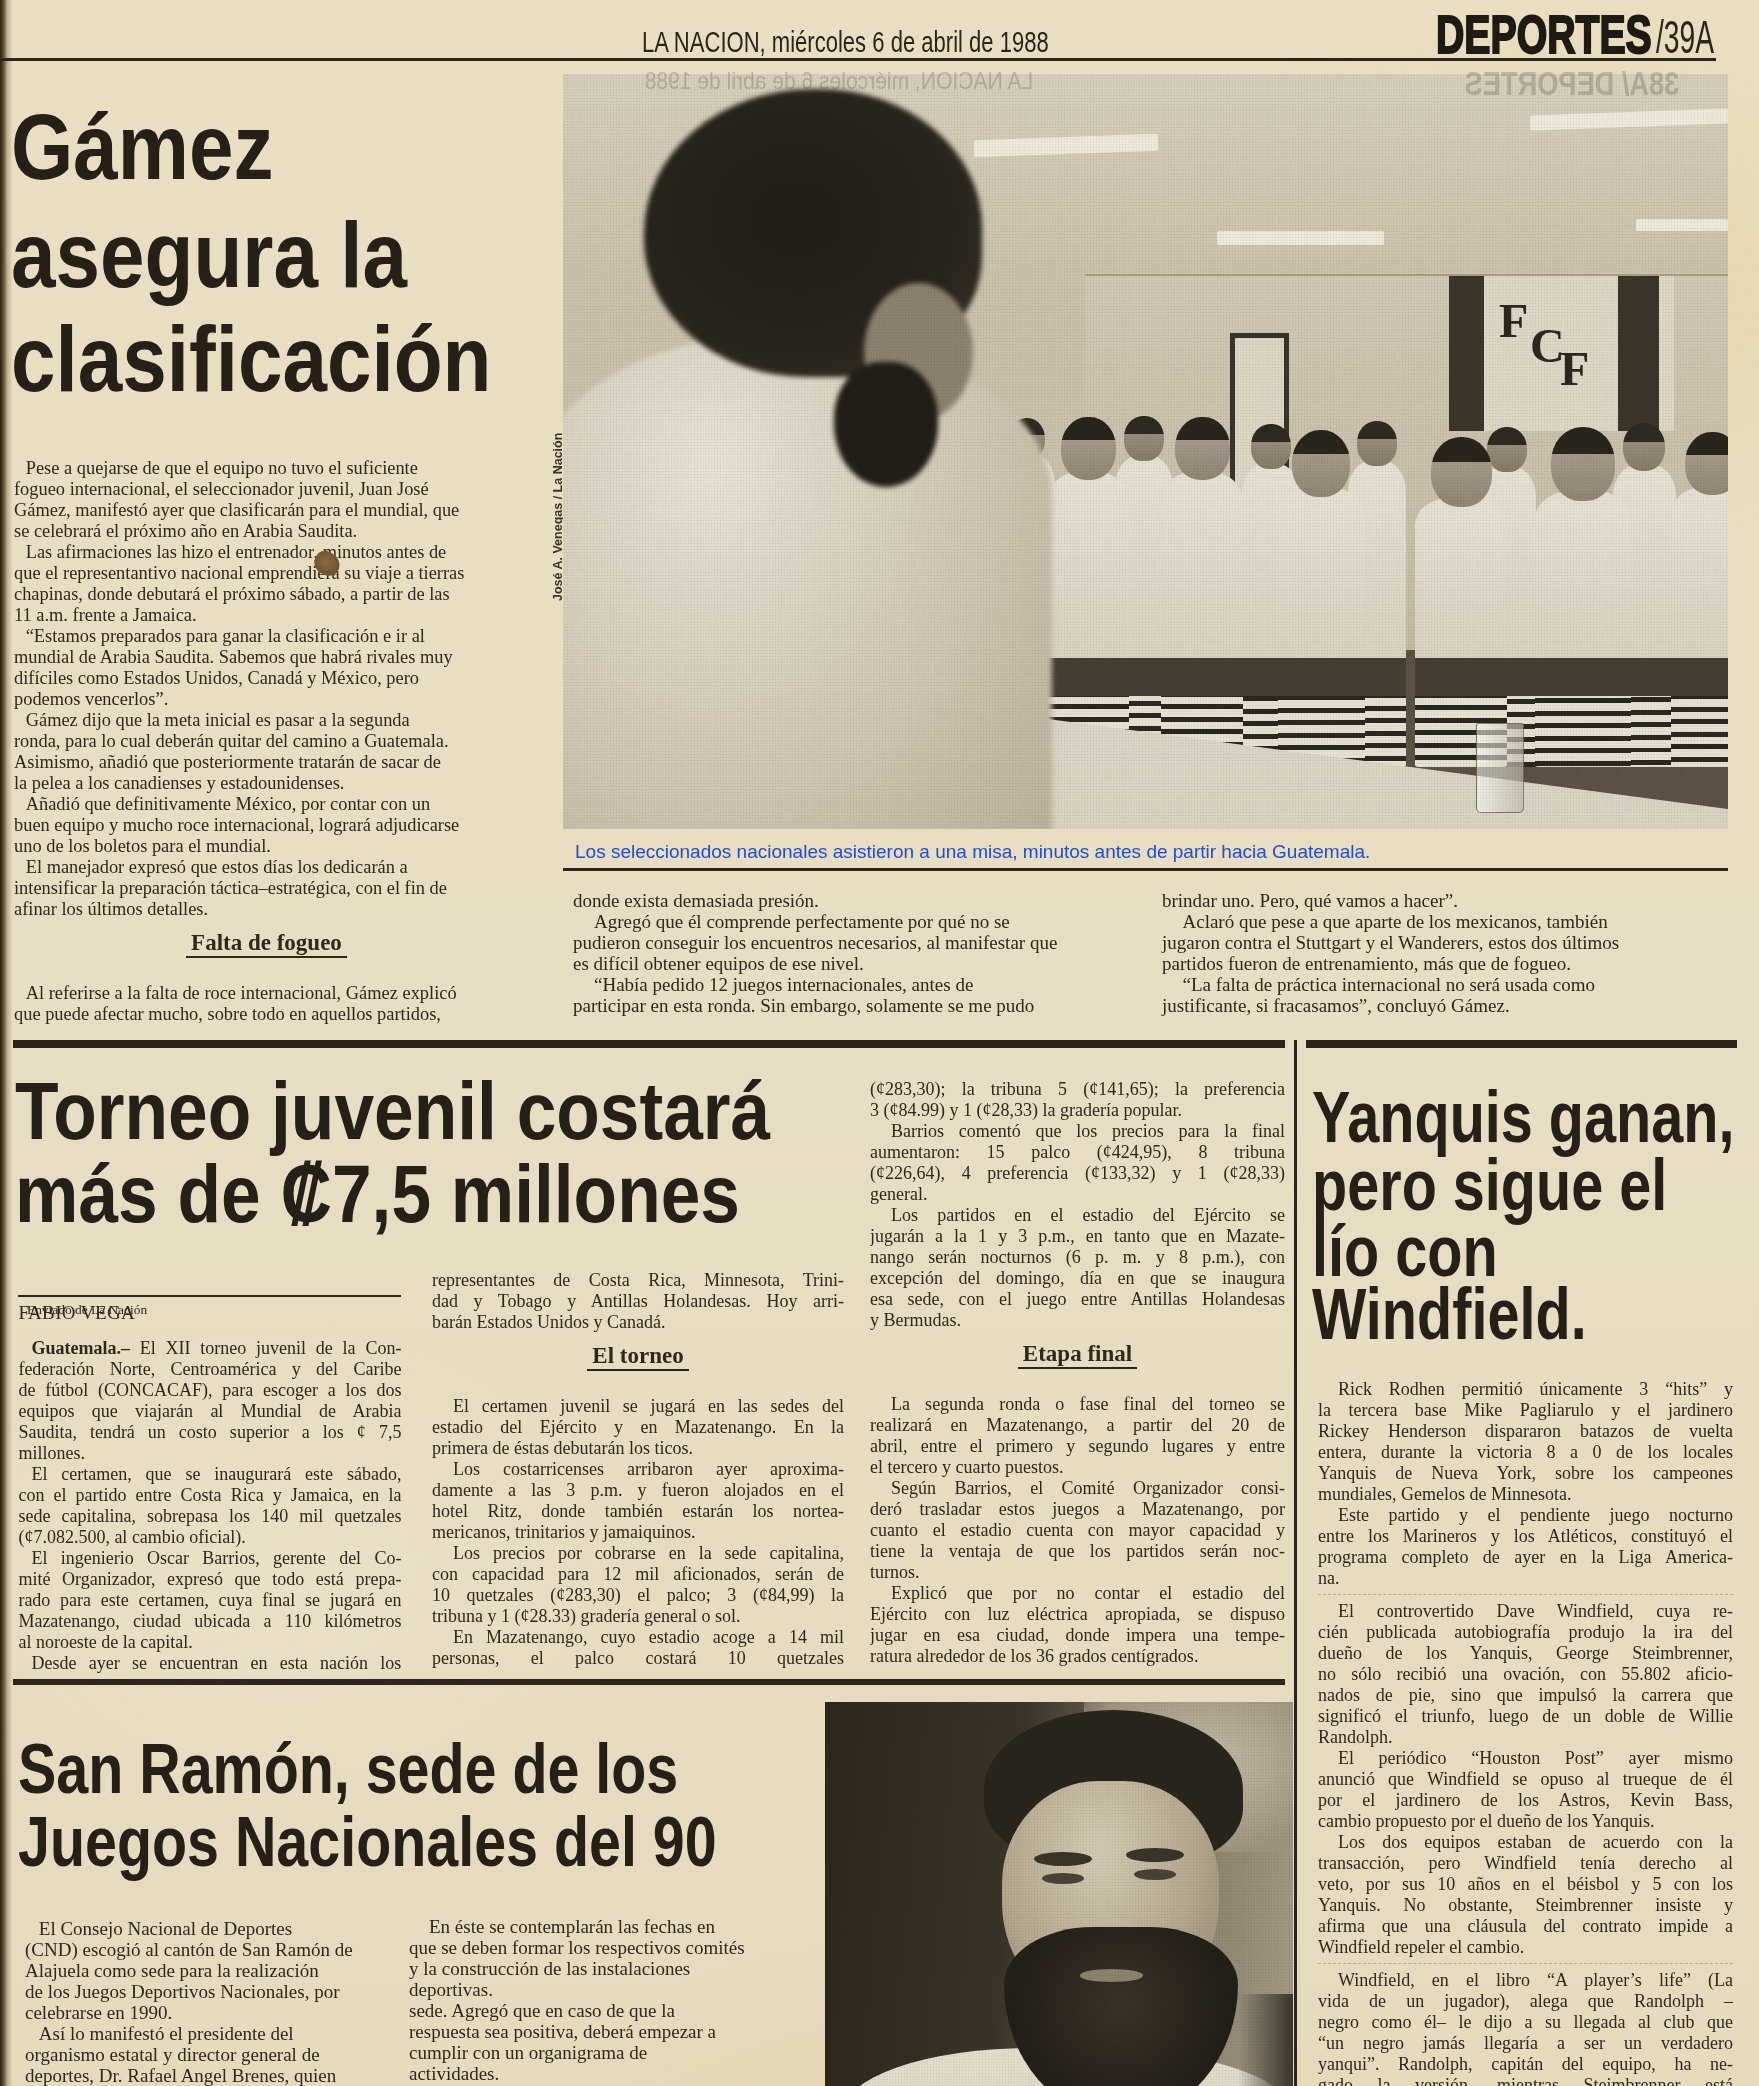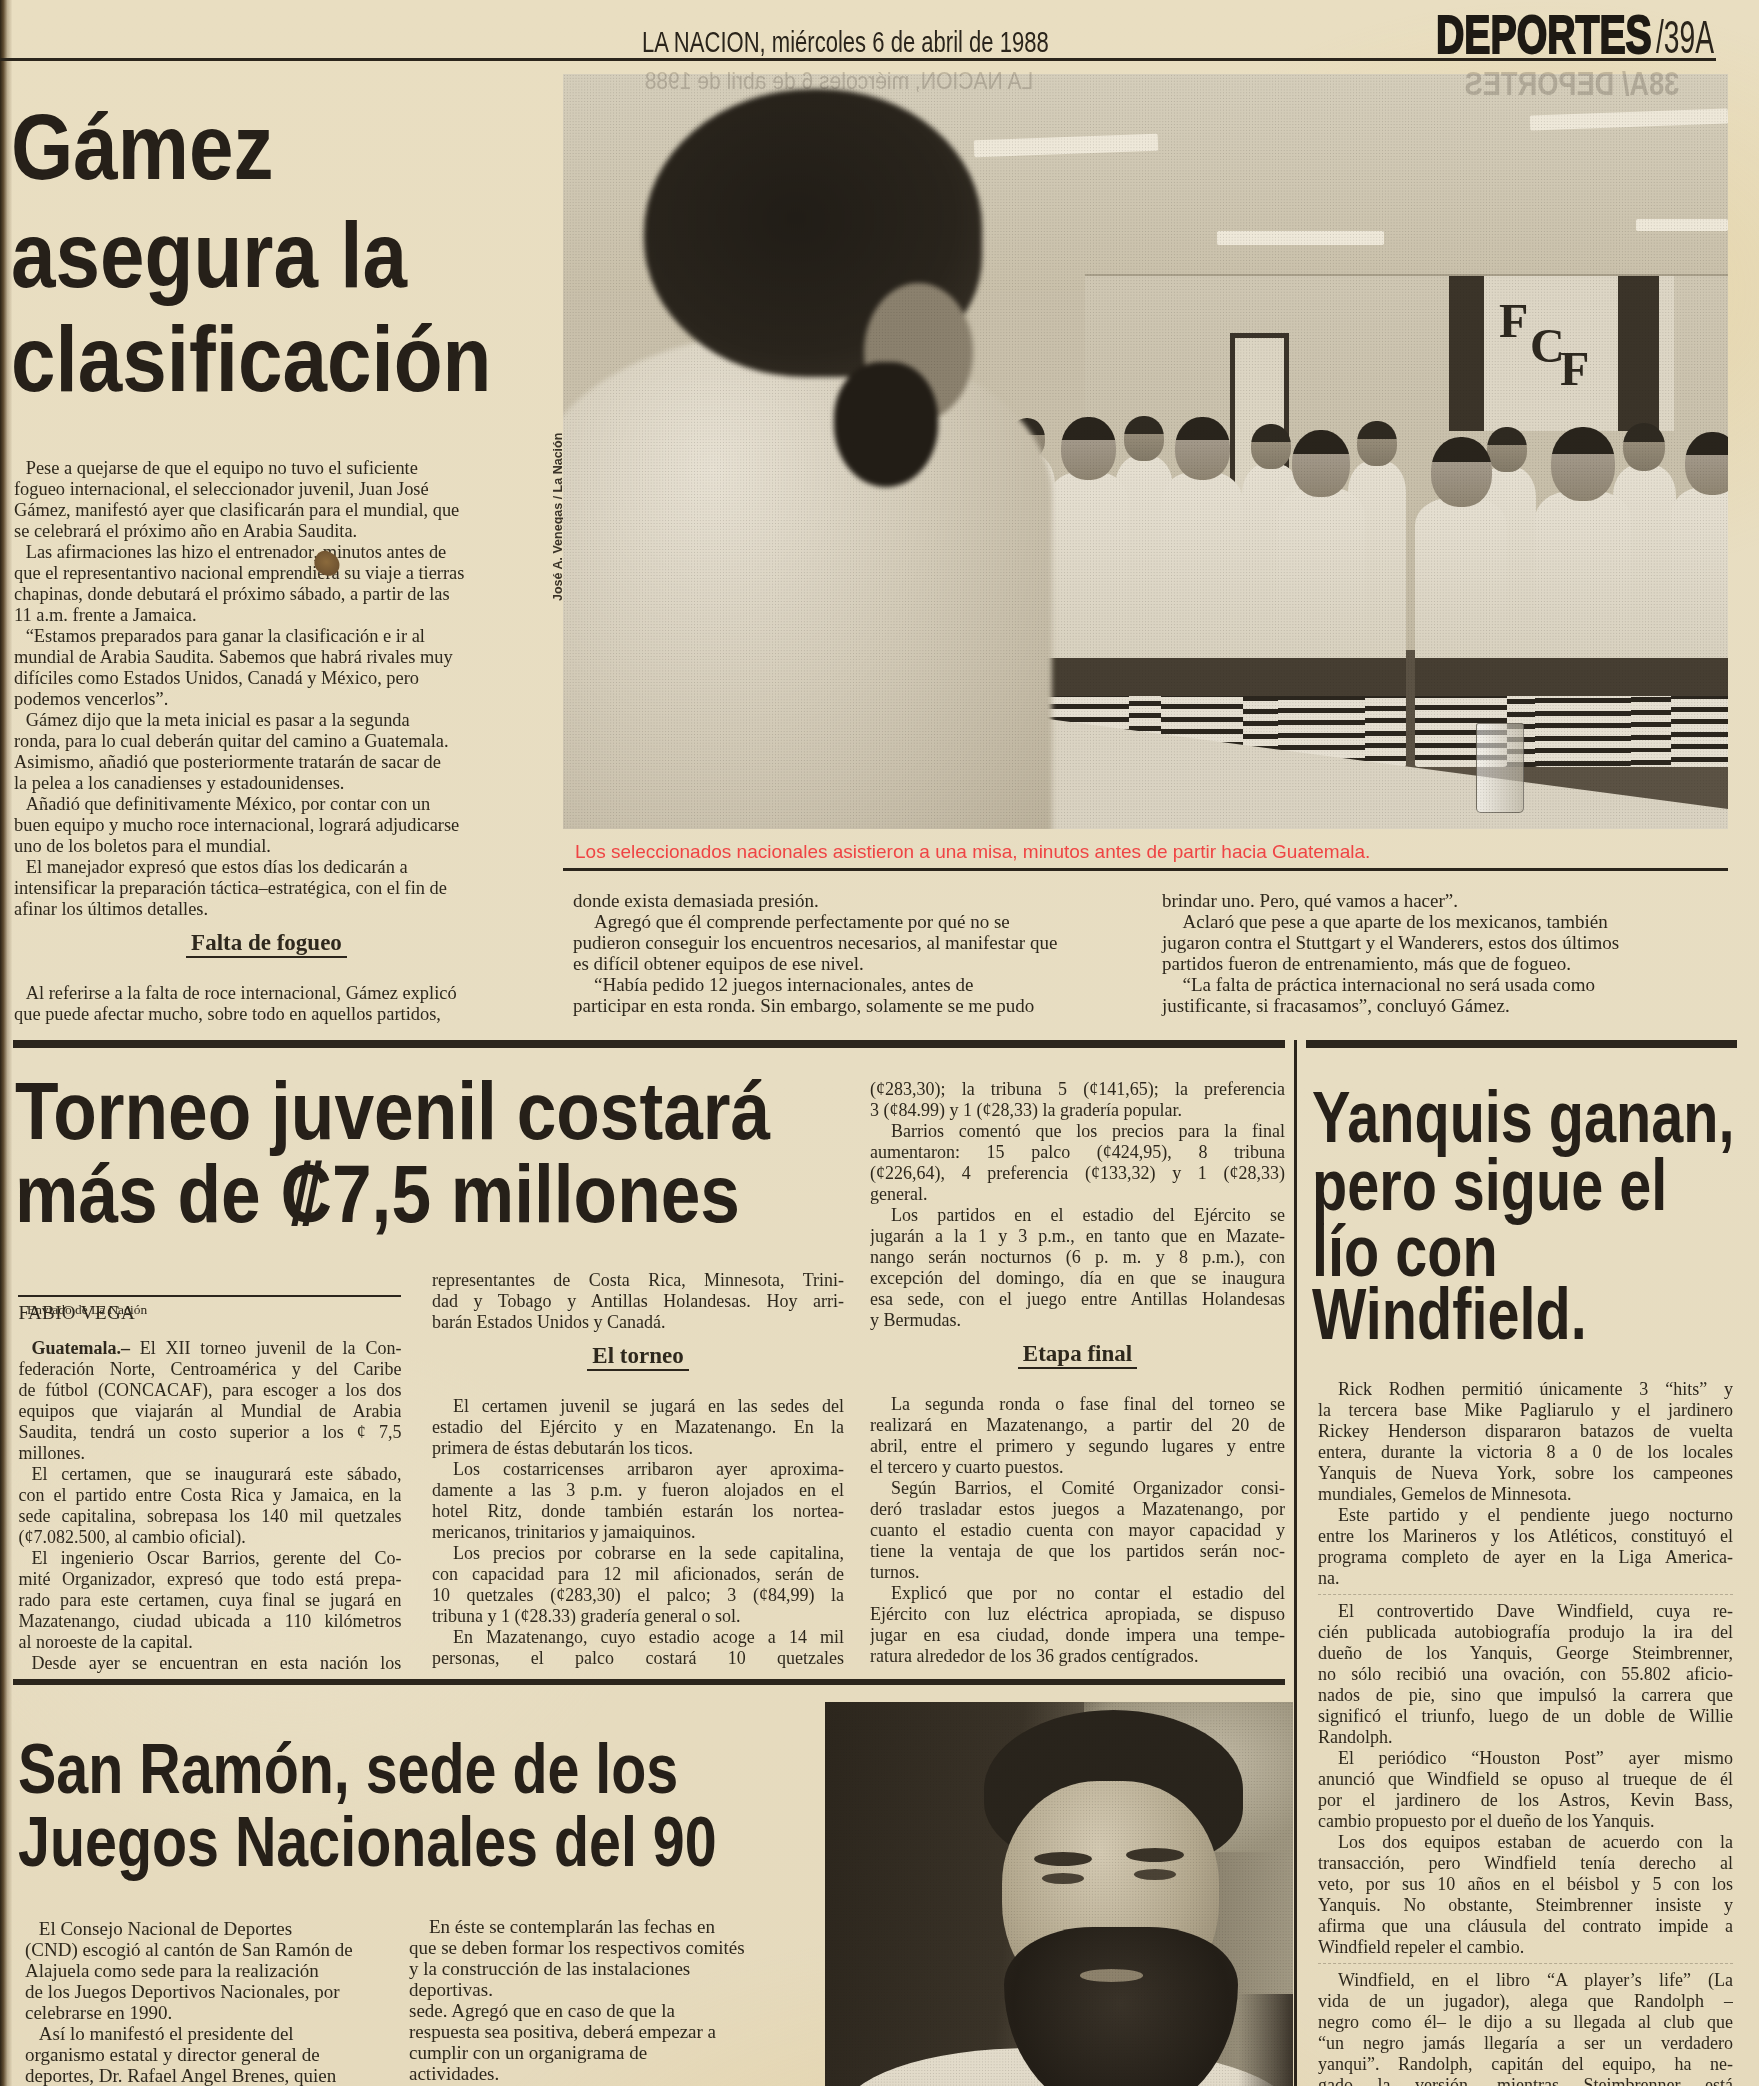--- a/index.html
+++ b/index.html
@@ -14,21 +14,21 @@
 .rule{position:absolute;background:#2b251c;}
 .hl{position:absolute;font-family:"Liberation Sans",sans-serif;font-weight:bold;line-height:1;white-space:nowrap;transform-origin:0 0;color:#262019;}
 .hl-gamez{font-size:92px;transform:scaleX(.87);}
 .hl-torneo{font-size:81px;transform:scaleX(.88);}
 .hl-yanquis{font-size:72px;transform:scaleX(.8);}
 .hl-ramon{font-size:70px;transform:scaleX(.82);}
 .masthead-date{position:absolute;left:642px;top:28px;font-family:"Liberation Sans",sans-serif;font-size:29px;line-height:1;white-space:nowrap;transform:scaleX(.76);transform-origin:0 0;color:#2a241b;}
 .masthead-section{position:absolute;left:1436px;top:8.3px;font-family:"Liberation Sans",sans-serif;font-weight:bold;font-size:53px;line-height:1;white-space:nowrap;transform:scaleX(.74);transform-origin:0 0;color:#1e1a14;-webkit-text-stroke:2.1px #1e1a14;}
 .masthead-page{position:absolute;left:1656px;top:12.5px;font-family:"Liberation Sans",sans-serif;font-size:47px;line-height:1;white-space:nowrap;transform:scaleX(.6);transform-origin:0 0;color:#2a241b;}
 .ghost{position:absolute;white-space:nowrap;line-height:1;text-align:center;color:rgba(55,47,35,.22);font-family:"Liberation Sans",sans-serif;transform-origin:50% 50%;}
-.caption{position:absolute;font-family:"Liberation Sans",sans-serif;font-size:19px;line-height:21px;white-space:nowrap;transform-origin:0 0;color:#ef4444;}
+.caption{position:absolute;font-family:"Liberation Sans",sans-serif;font-size:19px;line-height:21px;white-space:nowrap;transform-origin:0 0;color:#1d4ed8;}
 .credit{position:absolute;left:551px;top:601px;width:198px;height:15px;font-family:"Liberation Sans",sans-serif;font-weight:bold;font-size:12.5px;line-height:15px;white-space:nowrap;transform:rotate(-90deg);transform-origin:0 0;color:#3a3328;}
 .byline-author{position:absolute;left:18.4px;top:1302px;font-size:19px;line-height:21px;letter-spacing:0.4px;white-space:nowrap;}
 .byline-credit{position:absolute;left:27px;top:1302px;font-size:13.4px;line-height:15px;white-space:nowrap;}
 .stain{position:absolute;left:314px;top:552px;width:26px;height:23.4px;border-radius:40% 55% 45% 50%;background:radial-gradient(ellipse at 45% 45%,#8b6a3c,#6e5230 70%,#7d5f37);transform:rotate(25deg);}
 .col{position:absolute;--ind:12.5px;}
 .col .ln{height:21px;line-height:21px;white-space:nowrap;}
 .col.just .ln{white-space:normal;overflow:hidden;text-align:justify;text-align-last:justify;}
 .col.just .ln.last{text-align-last:left;}
 .col .ln.ind{text-indent:var(--ind);}
 .col .lead{font-weight:bold;}

